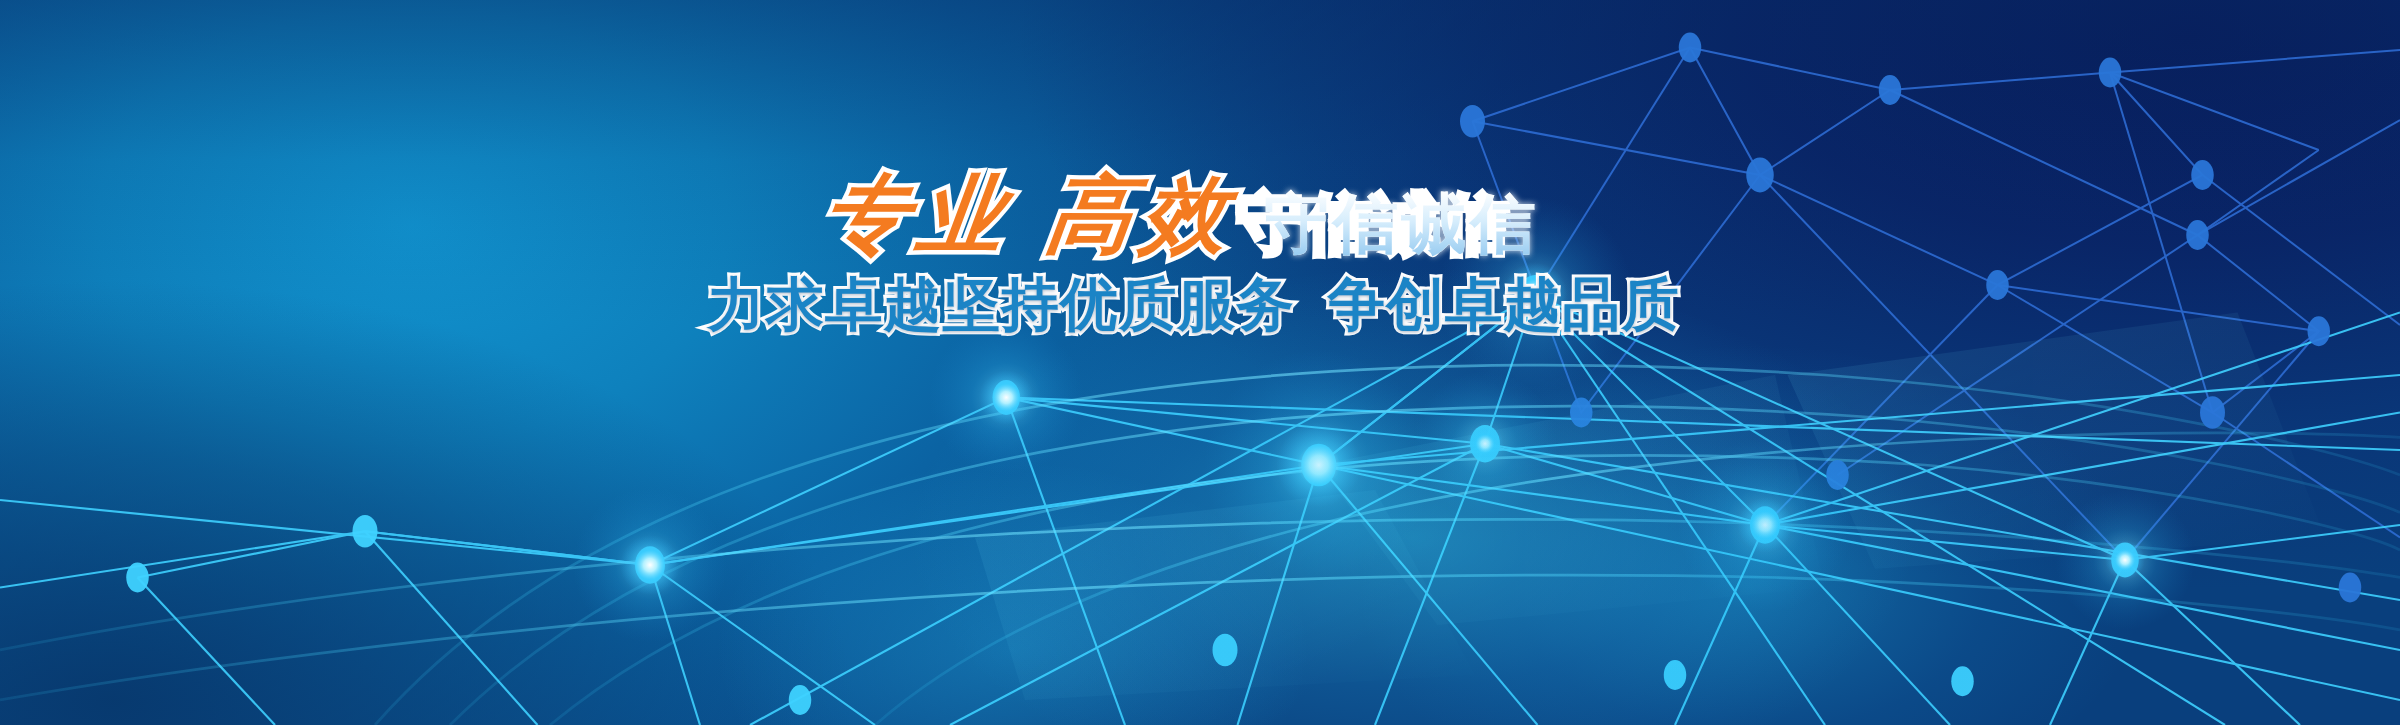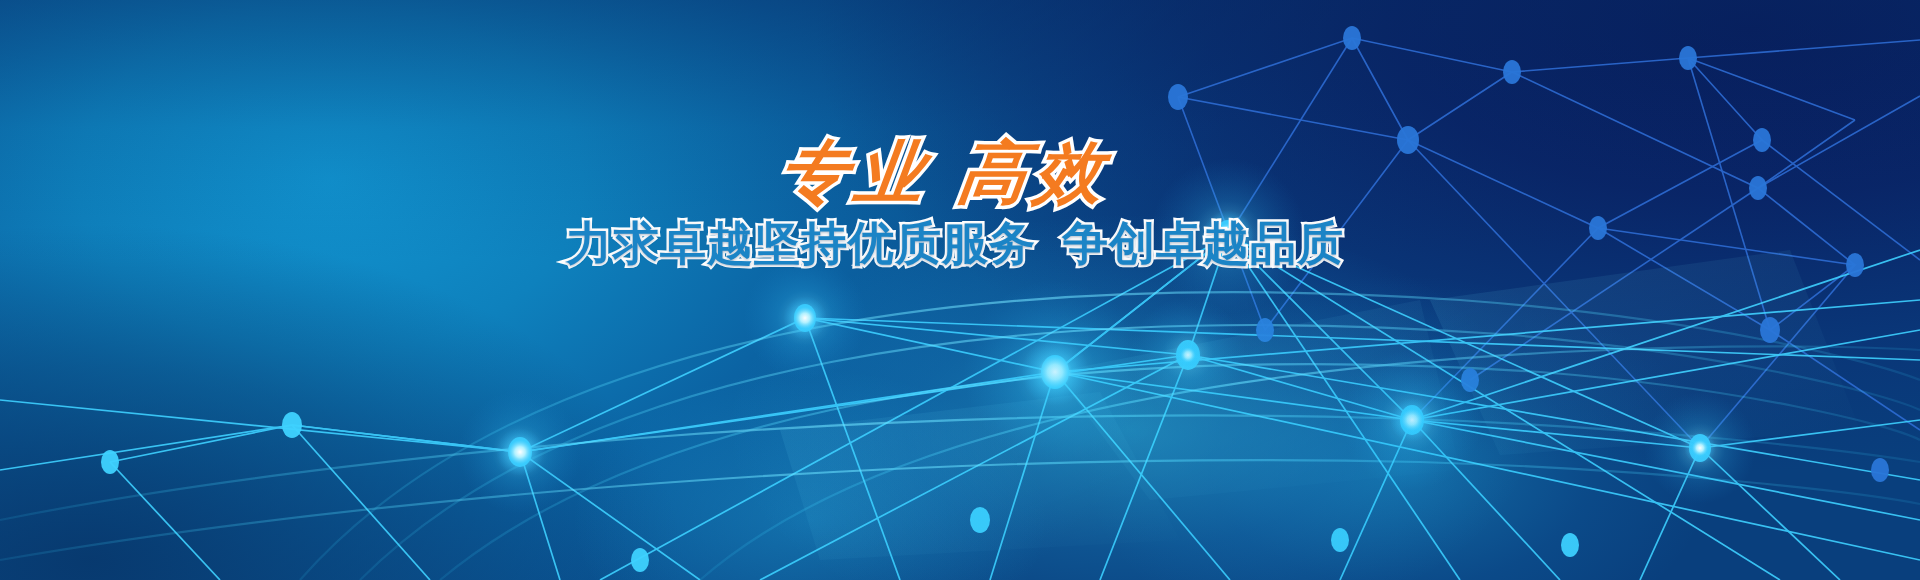--- a/index.html
+++ b/index.html
@@ -283,20 +283,24 @@
     </g>
   </svg>
 
   <div class="bg-glow-center"></div>
 
   <div class="copy">
 
     <div class="headline">
       <span class="hl-orange">专业 高效</span>
 
+      <span class="hl-white-wrap">
+        <span class="hl-white-stroke">守信诚信</span>
+        <span class="hl-white">守信诚信</span>
+      </span>
     </div>
 
     <div class="subline">
       <span>力求卓越坚持优质服务</span><span class="gap"></span><span>争创卓越品质</span>
     </div>
 
   </div>
 </div>
 
 </body></html>

